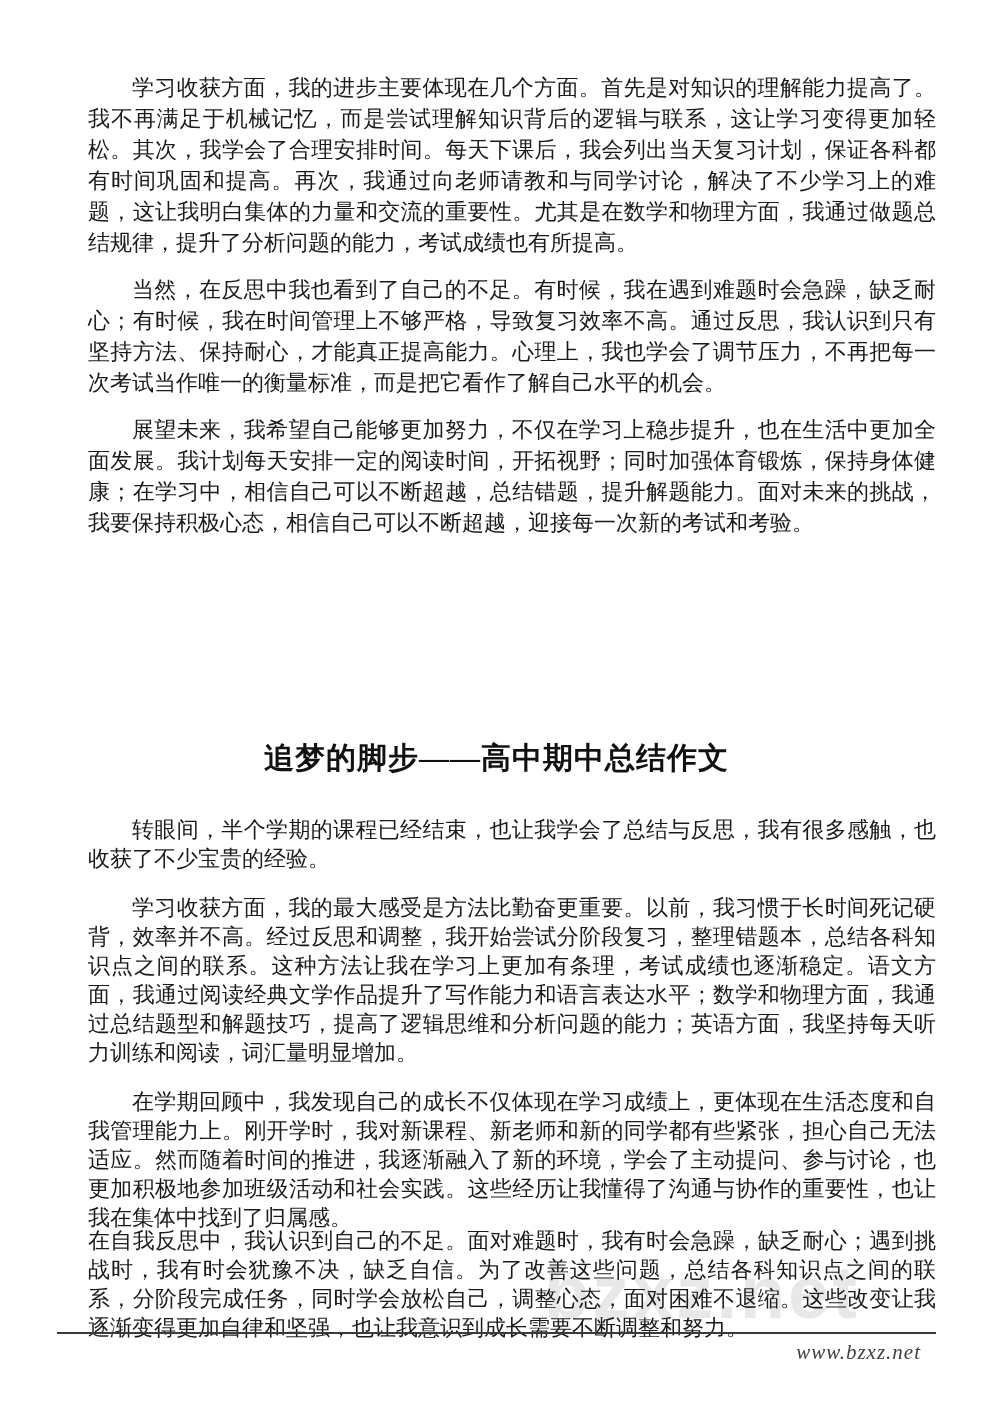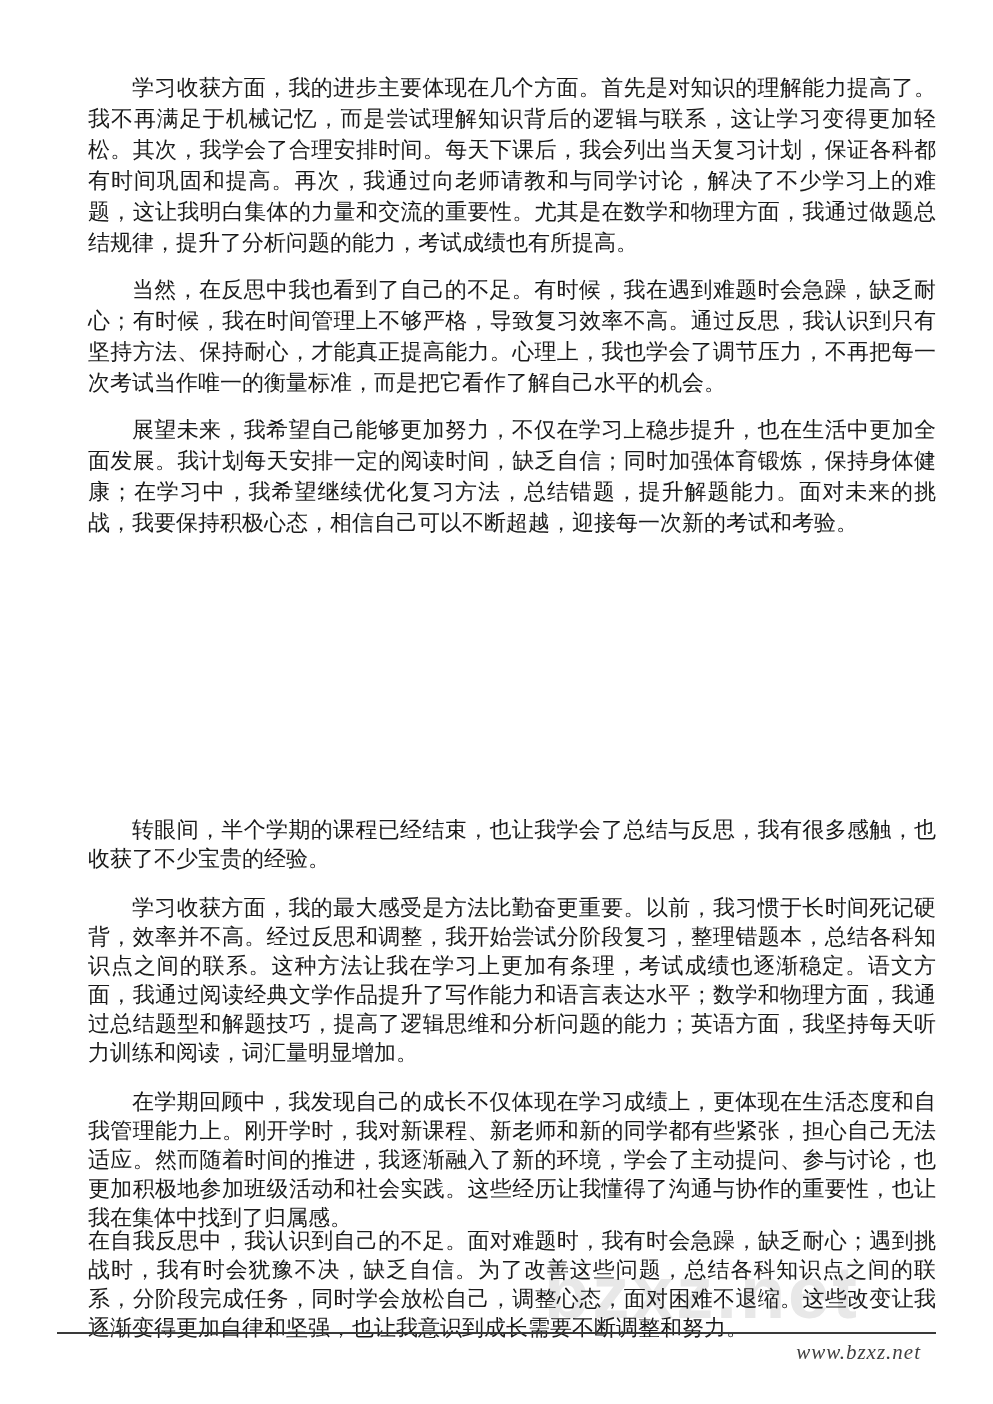--- a/index.html
+++ b/index.html
@@ -95,23 +95,24 @@
 </head>
 <body>
 
 <div class="page">
 
   <div class="watermark">bzxz.net</div>
 
   <section class="essay essay1">
     <p>学习收获方面，我的进步主要体现在几个方面。首先是对知识的理解能力提高了。我不再满足于机械记忆，而是尝试理解知识背后的逻辑与联系，这让学习变得更加轻松。其次，我学会了合理安排时间。每天下课后，我会列出当天复习计划，保证各科都有时间巩固和提高。再次，我通过向老师请教和与同学讨论，解决了不少学习上的难题，这让我明白集体的力量和交流的重要性。尤其是在数学和物理方面，我通过做题总结规律，提升了分析问题的能力，考试成绩也有所提高。</p>
     <p>当然，在反思中我也看到了自己的不足。有时候，我在遇到难题时会急躁，缺乏耐心；有时候，我在时间管理上不够严格，导致复习效率不高。通过反思，我认识到只有坚持方法、保持耐心，才能真正提高能力。心理上，我也学会了调节压力，不再把每一次考试当作唯一的衡量标准，而是把它看作了解自己水平的机会。</p>
-    <p>展望未来，我希望自己能够更加努力，不仅在学习上稳步提升，也在生活中更加全面发展。我计划每天安排一定的阅读时间，缺乏自信；同时加强体育锻炼，保持身体健康；在学习中，我希望继续优化复习方法，总结错题，提升解题能力。面对未来的挑战，我要保持积极心态，相信自己可以不断超越，迎接每一次新的考试和考验。</p>
+    <p>展望未来，我希望自己能够更加努力，不仅在学习上稳步提升，也在生活中更加全面发展。我计划每天安排一定的阅读时间，开拓视野；同时加强体育锻炼，保持身体健康；在学习中，相信自己可以不断超越，总结错题，提升解题能力。面对未来的挑战，我要保持积极心态，相信自己可以不断超越，迎接每一次新的考试和考验。</p>
   </section>
 
+  <h1 class="title">追梦的脚步——高中期中总结作文</h1>
 
   <section class="essay essay2">
     <p>转眼间，半个学期的课程已经结束，也让我学会了总结与反思，我有很多感触，也收获了不少宝贵的经验。</p>
     <p>学习收获方面，我的最大感受是方法比勤奋更重要。以前，我习惯于长时间死记硬背，效率并不高。经过反思和调整，我开始尝试分阶段复习，整理错题本，总结各科知识点之间的联系。这种方法让我在学习上更加有条理，考试成绩也逐渐稳定。语文方面，我通过阅读经典文学作品提升了写作能力和语言表达水平；数学和物理方面，我通过总结题型和解题技巧，提高了逻辑思维和分析问题的能力；英语方面，我坚持每天听力训练和阅读，词汇量明显增加。</p>
     <p>在学期回顾中，我发现自己的成长不仅体现在学习成绩上，更体现在生活态度和自我管理能力上。刚开学时，我对新课程、新老师和新的同学都有些紧张，担心自己无法适应。然而随着时间的推进，我逐渐融入了新的环境，学会了主动提问、参与讨论，也更加积极地参加班级活动和社会实践。这些经历让我懂得了沟通与协作的重要性，也让我在集体中找到了归属感。</p>
     <p class="flush">在自我反思中，我认识到自己的不足。面对难题时，我有时会急躁，缺乏耐心；遇到挑战时，我有时会犹豫不决，缺乏自信。为了改善这些问题，总结各科知识点之间的联系，分阶段完成任务，同时学会放松自己，调整心态，面对困难不退缩。这些改变让我逐渐变得更加自律和坚强，也让我意识到成长需要不断调整和努力。</p>
   </section>
 
   <div class="footer-rule"></div>
 

